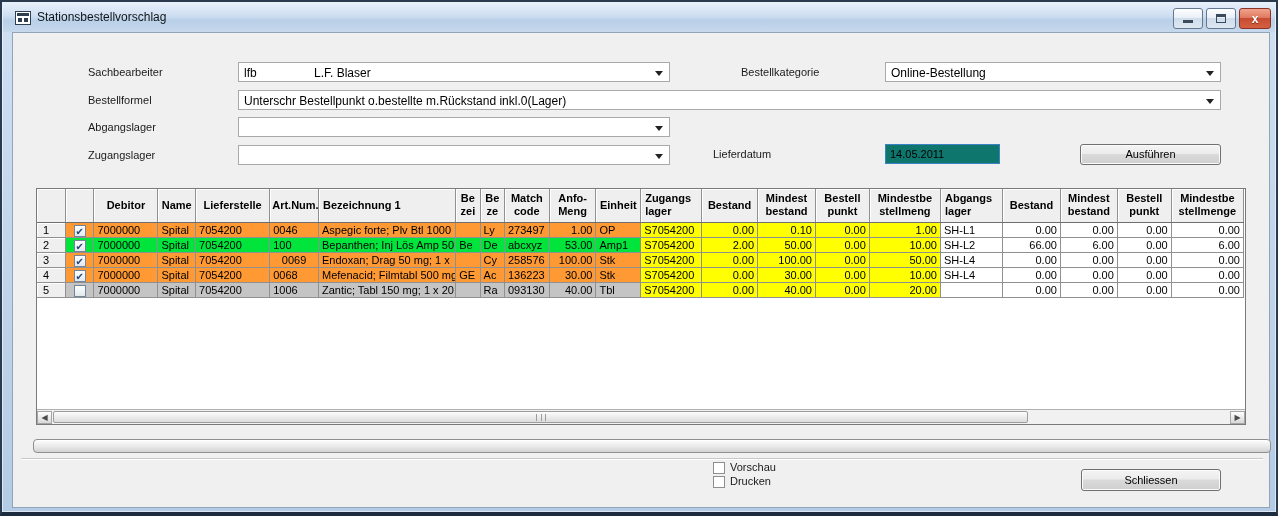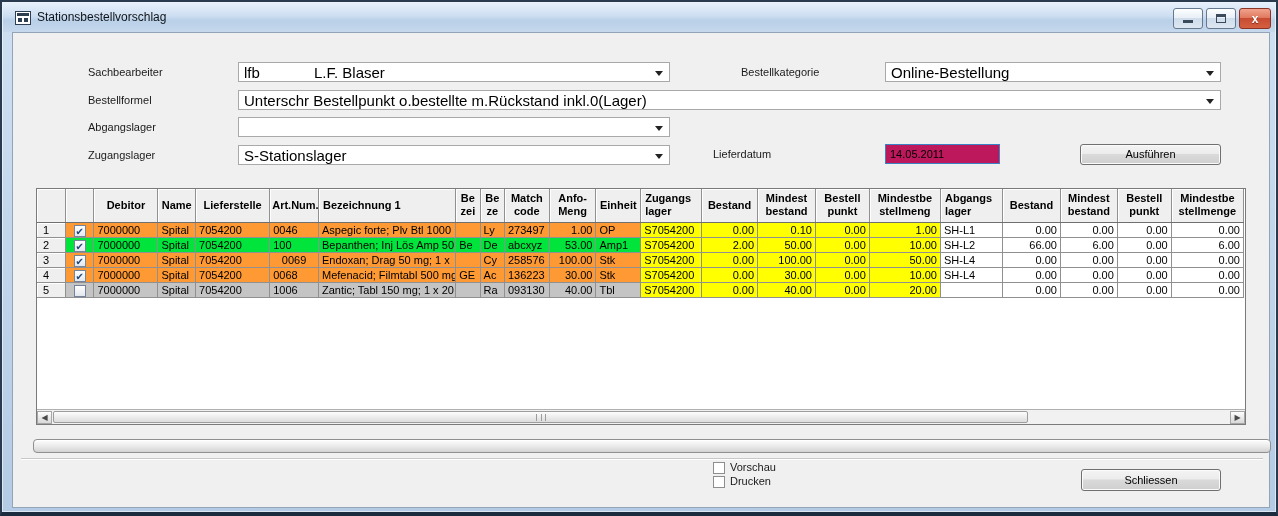--- a/index.html
+++ b/index.html
@@ -23,27 +23,27 @@
   .winbtn.max  { left:1203px; width:30px; background:linear-gradient(180deg,#fdfefe,#e9f0f7 45%,#cfdcea 50%,#dde7f2); }
   .winbtn.close{ left:1236px; width:32px; background:linear-gradient(180deg,#f0a38d,#e07a5f 45%,#c84c33 50%,#d4603f); border-color:#8c3326; }
   .glyph-min { display:inline-block; width:10px; height:3px; background:#3b4a5a; margin-top:11px; }
   .glyph-max { display:inline-block; width:10px; height:9px; border:1px solid #3b4a5a; border-top:3px solid #3b4a5a; margin-top:5px; background:transparent; }
   .glyph-close { color:#fff; font-weight:bold; font-size:12px; line-height:19px; text-shadow:0 1px 1px #7e2c1c; }
 
   .client { position:absolute; left:10px; top:30px; width:1258px; height:476px;
     background:#f0f0f0; border:1px solid #93a4b8; }
 
   .flabel { position:absolute; font-size:11px; color:#1a1a1a; }
-  .combo { position:absolute; height:20px; background:#fff; border:1px solid #a9a9a9; font-size:15px; line-height:18px; color:#000; }
+  .combo { position:absolute; height:20px; background:#fff; border:1px solid #a9a9a9; font-size:12px; line-height:18px; color:#000; }
   .combo .val { position:absolute; left:5px; top:1px; white-space:nowrap; overflow:hidden; right:20px; }
   .combo .val2 { position:absolute; left:75px; top:1px; white-space:nowrap; }
   .combo .arrow { position:absolute; right:6px; top:8px; width:0; height:0;
     border-left:4px solid transparent; border-right:4px solid transparent; border-top:5px solid #222; }
   .date-input { position:absolute; left:872px; top:111px; width:115px; height:20px;
-    border:1px solid #3a82c4; background:#be185d; font-family:"Liberation Sans",sans-serif;
+    border:1px solid #3a82c4; background:#0f766e; font-family:"Liberation Sans",sans-serif;
     font-size:11px; padding:0 4px; color:#000; }
   .btn { position:absolute; border:1px solid #707070; border-radius:3px; font-size:11px; color:#000;
     text-align:center; background:linear-gradient(180deg,#f4f4f4,#ececec 45%,#dadada 50%,#cfcfcf);
     box-shadow:inset 0 0 0 1px #fbfbfb; }
 
   .grid { position:absolute; left:23px; top:155px; width:1210px; height:237px;
     border:1px solid #7a7a7a; background:#fff; overflow:hidden; }
   table.datagrid { border-collapse:collapse; table-layout:fixed; width:1207px; }
   .datagrid th, .datagrid td { border-right:1px solid #909090; border-bottom:1px solid #909090;
     font-size:11px; padding:0 3px; overflow:hidden; white-space:nowrap; color:#000; }
@@ -107,21 +107,20 @@
       <span class="arrow"></span>
     </div>
     <div class="combo" style="left:225px; top:57px; width:983px;">
       <span class="val">Unterschr Bestellpunkt o.bestellte m.Rückstand inkl.0(Lager)</span>
       <span class="arrow"></span>
     </div>
     <div class="combo" style="left:225px; top:84px; width:432px;">
       <span class="arrow"></span>
     </div>
     <div class="combo" style="left:225px; top:112px; width:432px;">
-      <span class="val">S-Stationslager</span>
       <span class="arrow"></span>
     </div>
     <div class="combo" style="left:872px; top:29px; width:336px;">
       <span class="val">Online-Bestellung</span>
       <span class="arrow"></span>
     </div>
 
     <input class="date-input" value="14.05.2011" style="">
     <div class="btn" style="left:1067px; top:111px; width:141px; height:21px; line-height:19px;">Ausführen</div>
 

